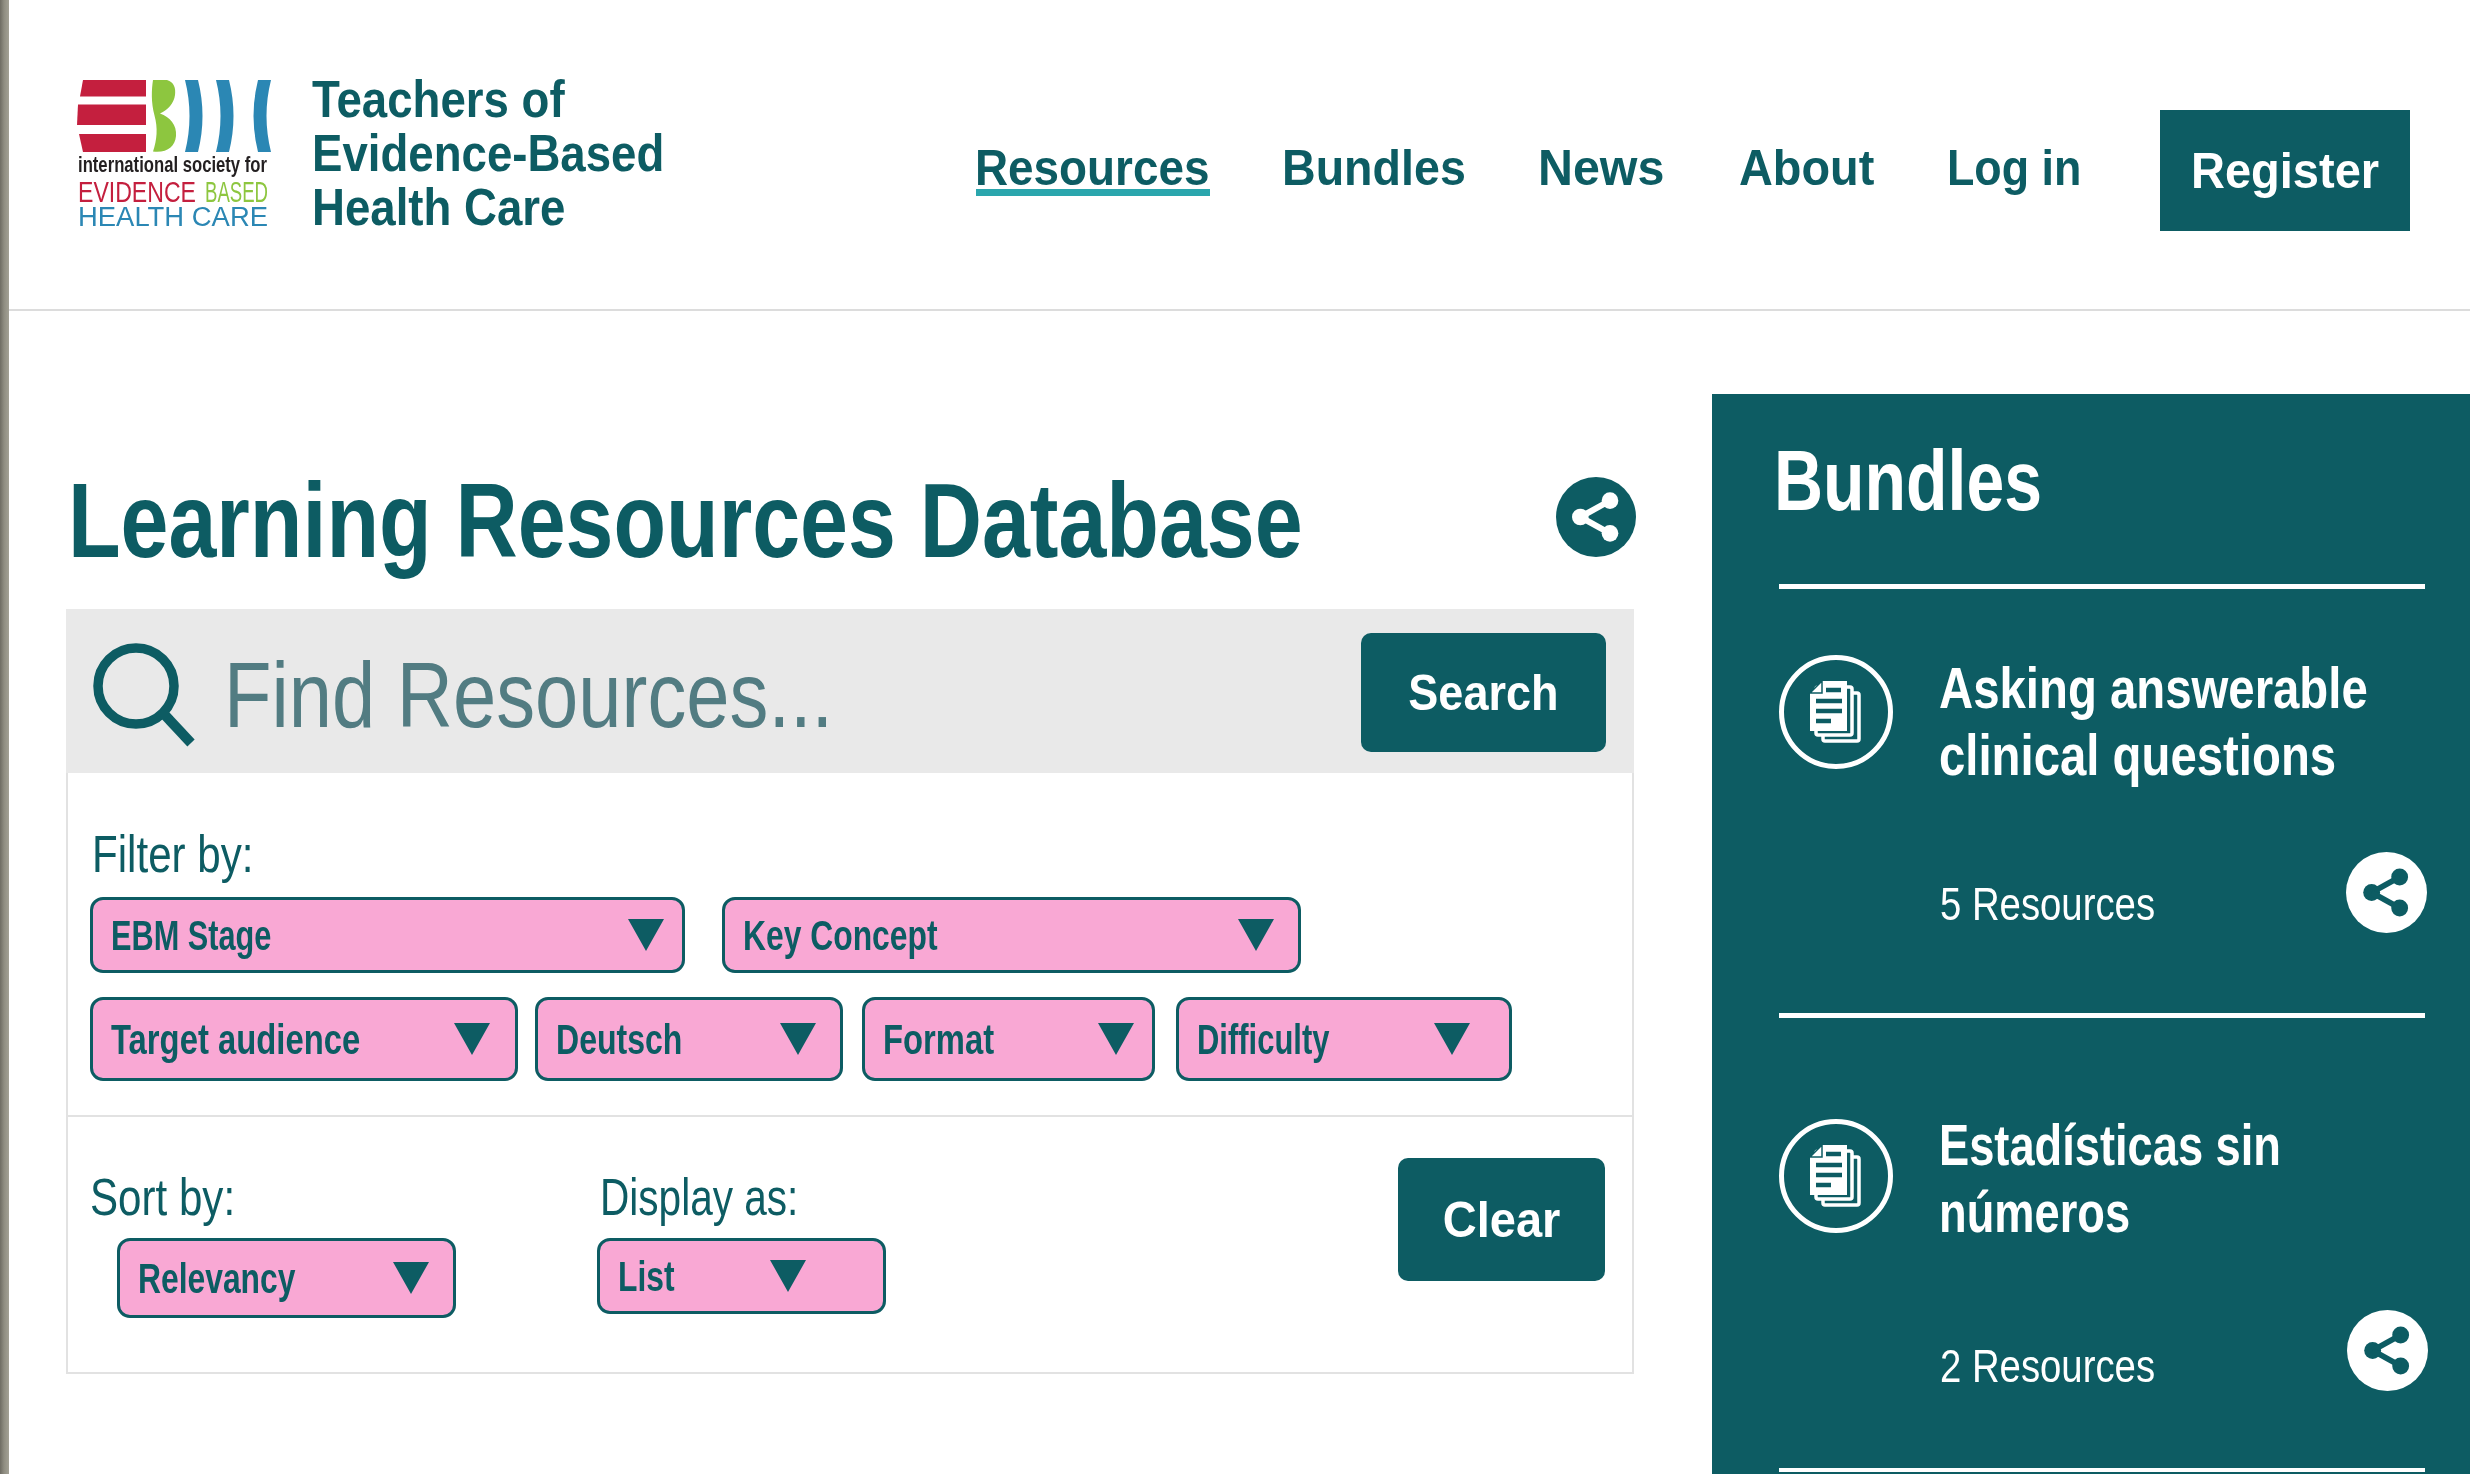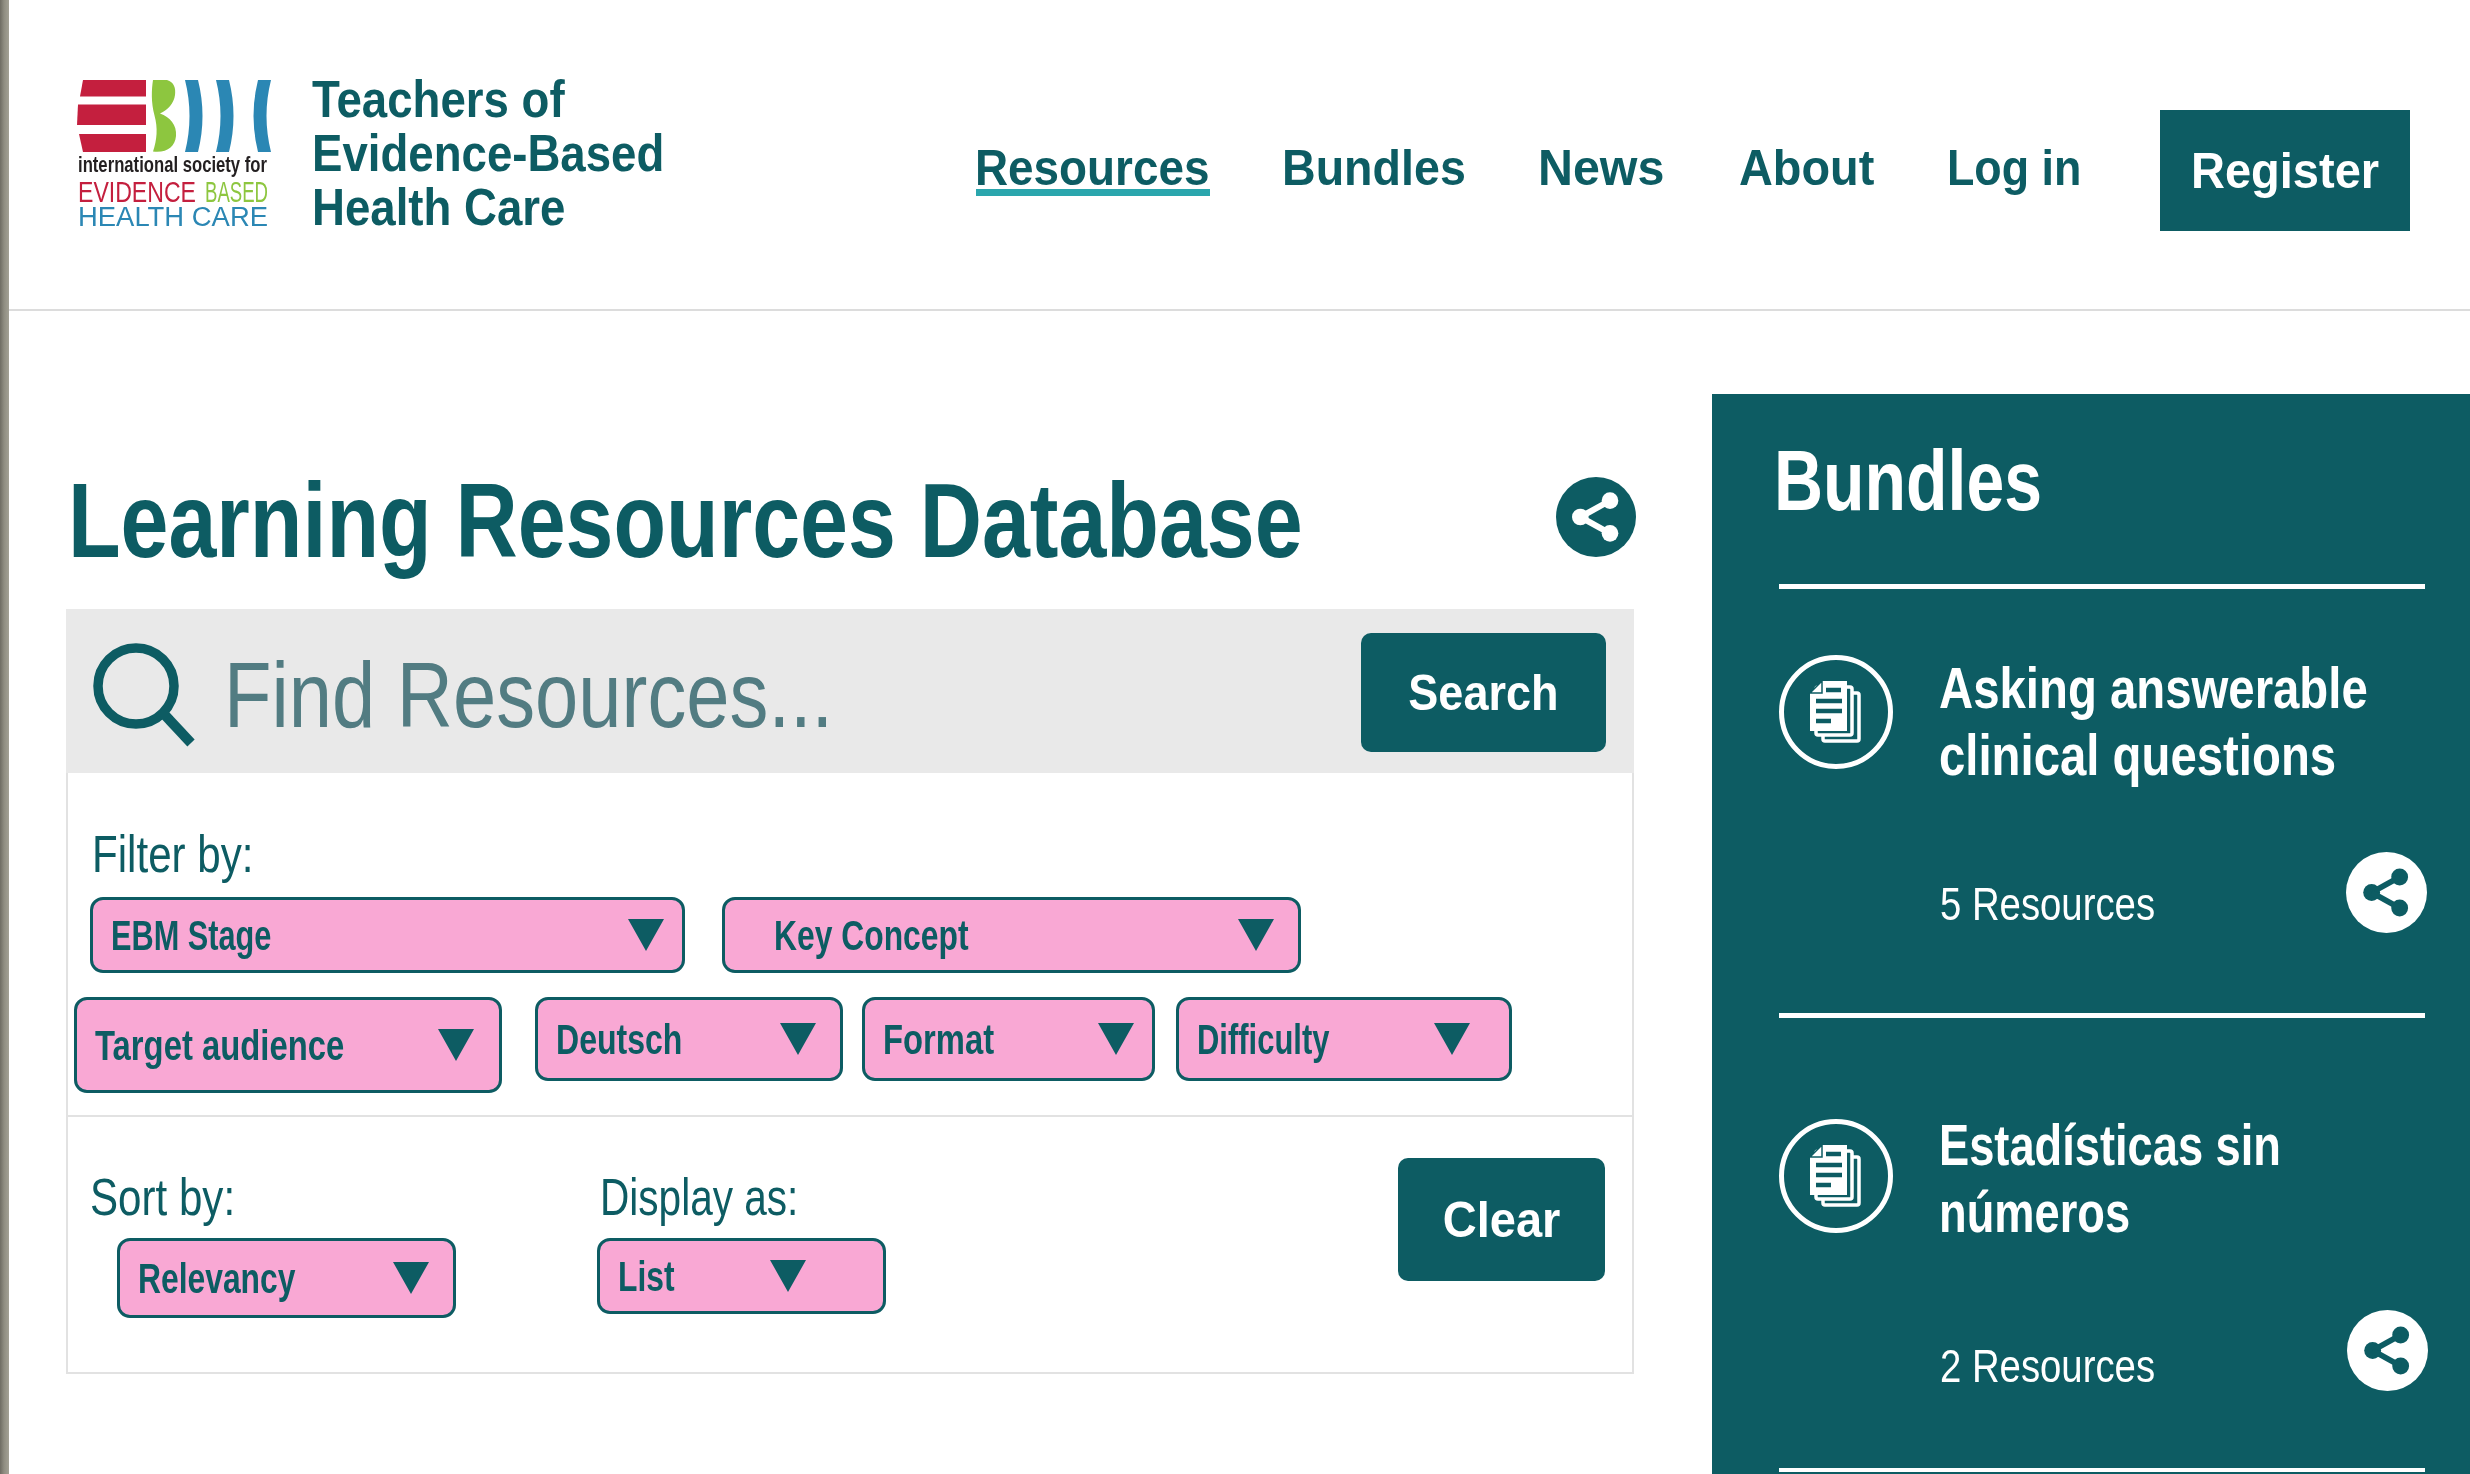--- a/index.html
+++ b/index.html
@@ -81,25 +81,25 @@
 <div class="abs btn" style="left:1361px;top:633px;width:245px;height:119px;font-size:50px;">
     <span style="transform:scaleX(0.90);">Search</span>
   </div>
 
 <div class="abs teal" style="left:92px;top:828px;font-size:52px;line-height:52px;transform:scaleX(0.81);transform-origin:0 0;">Filter by:</div>
 
 <div class="abs sel" style="left:90px;top:897px;width:595px;height:76px;">
     <span style="transform:scaleX(0.714);">EBM Stage</span>
     <i style="left:535px;"></i>
   </div>
-<div class="abs sel" style="left:722px;top:897px;width:579px;height:76px;padding-left:31px;">
+<div class="abs sel" style="left:722px;top:897px;width:579px;height:76px;">
     <span style="transform:scaleX(0.74);">Key Concept</span>
     <i style="left:513px;"></i>
   </div>
-<div class="abs sel" style="left:74px;top:997px;width:428px;height:96px;">
+<div class="abs sel" style="left:90px;top:997px;width:428px;height:84px;">
     <span style="transform:scaleX(0.763);">Target audience</span>
     <i style="left:361px;"></i>
   </div>
 <div class="abs sel" style="left:535px;top:997px;width:308px;height:84px;text-align:center;">
     <span style="transform:scaleX(0.745);">Deutsch</span>
     <i style="left:242px;"></i>
   </div>
 <div class="abs sel" style="left:862px;top:997px;width:293px;height:84px;">
     <span style="transform:scaleX(0.762);">Format</span>
     <i style="left:233px;"></i>

